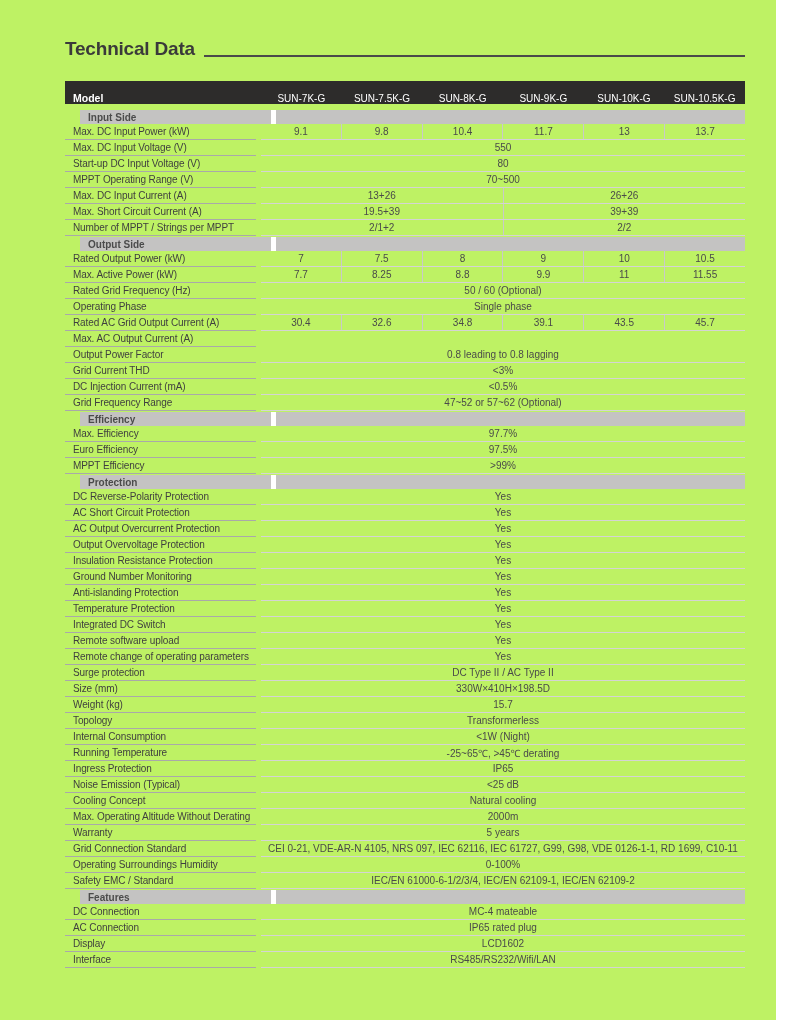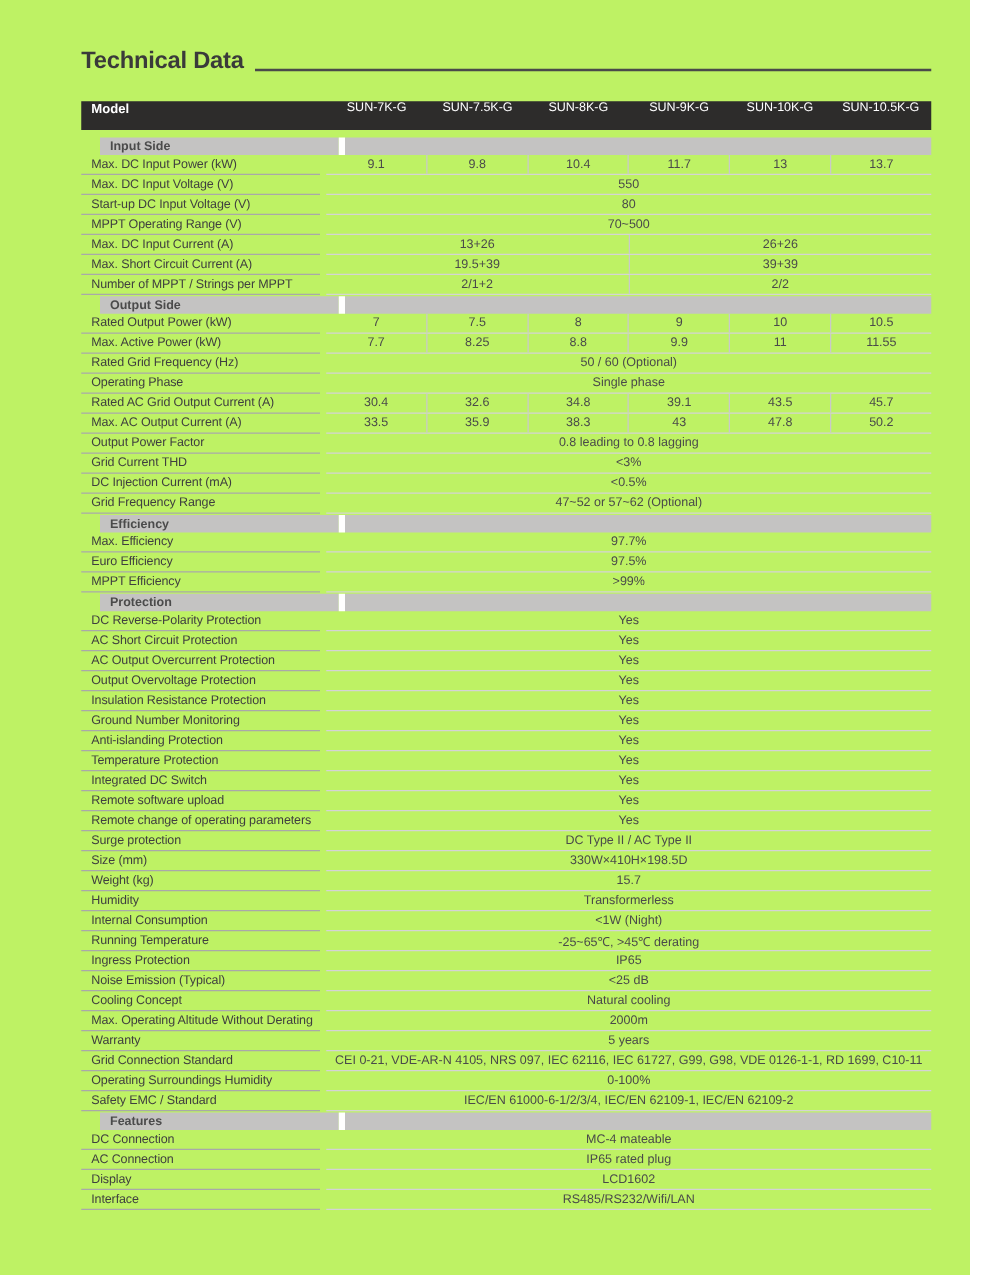--- a/index.html
+++ b/index.html
@@ -21,21 +21,21 @@
     font-family:"Liberation Sans", sans-serif;
   }
   .page{position:relative;width:776px;height:1020px;background:#bef264;overflow:hidden;}
 
   .title-wrap{position:absolute;left:65px;top:38px;width:680px;display:flex;align-items:flex-end;}
   .title{margin:0;font-size:19px;font-weight:bold;color:var(--title-text);letter-spacing:-0.2px;line-height:1.15;}
   .title-rule{flex:1;margin-left:9px;margin-bottom:3px;height:0;border-bottom:2px solid var(--rule);}
 
   .spec-table{position:absolute;left:65px;top:81px;width:680px;}
 
-  .thead{display:flex;align-items:flex-start;height:23px;background:var(--header-bg);color:#ffffff;}
+  .thead{display:flex;align-items:flex-end;height:23px;background:var(--header-bg);color:#ffffff;}
   .thead .model-cell{width:196px;display:flex;align-items:center;padding-left:8px;font-weight:bold;font-size:10.5px;}
   .model-cols{flex:1;display:flex;}
   .model-col{width:16.6667%;display:flex;align-items:center;justify-content:center;font-size:10px;}
 
   .thead-gap{height:5px;}
 
   .section-bar{display:flex;height:14px;margin-top:1px;padding-left:15px;}
   .sec-label{width:191px;padding-left:8px;background:var(--section-bg);display:flex;align-items:center;font-size:10px;font-weight:bold;color:var(--section-text);white-space:nowrap;}
   .sec-gap{width:5px;background:#ffffff;}
   .sec-fill{flex:1;background:var(--section-bg);}
@@ -184,28 +184,20 @@
             <div class="cell divided">32.6</div>
             <div class="cell divided">34.8</div>
             <div class="cell divided">39.1</div>
             <div class="cell divided">43.5</div>
             <div class="cell divided">45.7</div>
           </div>
         </div>
         <div class="row">
           <div class="row-label">Max. AC Output Current (A)</div>
           <div class="row-gap"></div>
-          <div class="row-values">
-            <div class="cell">33.5</div>
-            <div class="cell divided">35.9</div>
-            <div class="cell divided">38.3</div>
-            <div class="cell divided">43</div>
-            <div class="cell divided">47.8</div>
-            <div class="cell divided">50.2</div>
-          </div>
         </div>
         <div class="row">
           <div class="row-label">Output Power Factor</div>
           <div class="row-gap"></div>
           <div class="row-values">
             <div class="cell">0.8 leading to 0.8 lagging</div>
           </div>
         </div>
         <div class="row">
           <div class="row-label">Grid Current THD</div>
@@ -351,21 +343,21 @@
           </div>
         </div>
         <div class="row">
           <div class="row-label">Weight (kg)</div>
           <div class="row-gap"></div>
           <div class="row-values">
             <div class="cell">15.7</div>
           </div>
         </div>
         <div class="row">
-          <div class="row-label">Humidity</div>
+          <div class="row-label">Topology</div>
           <div class="row-gap"></div>
           <div class="row-values">
             <div class="cell">Transformerless</div>
           </div>
         </div>
         <div class="row">
           <div class="row-label">Internal Consumption</div>
           <div class="row-gap"></div>
           <div class="row-values">
             <div class="cell">&lt;1W (Night)</div>

